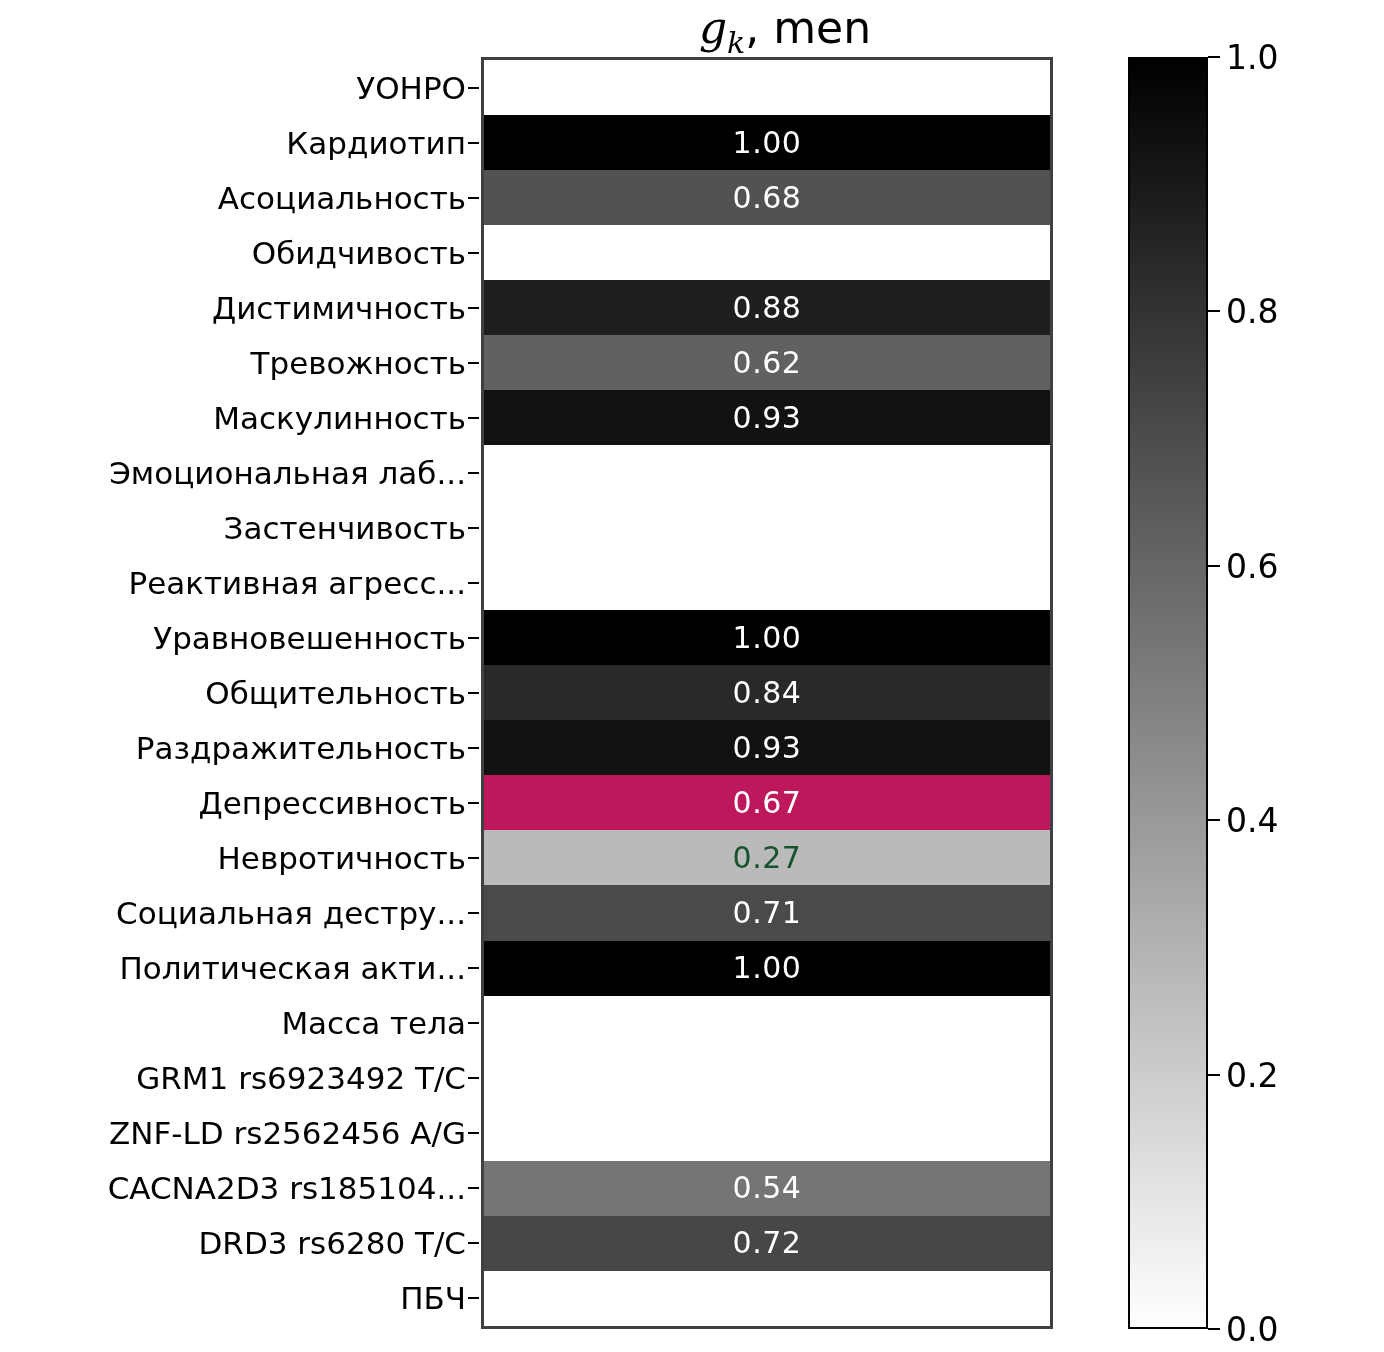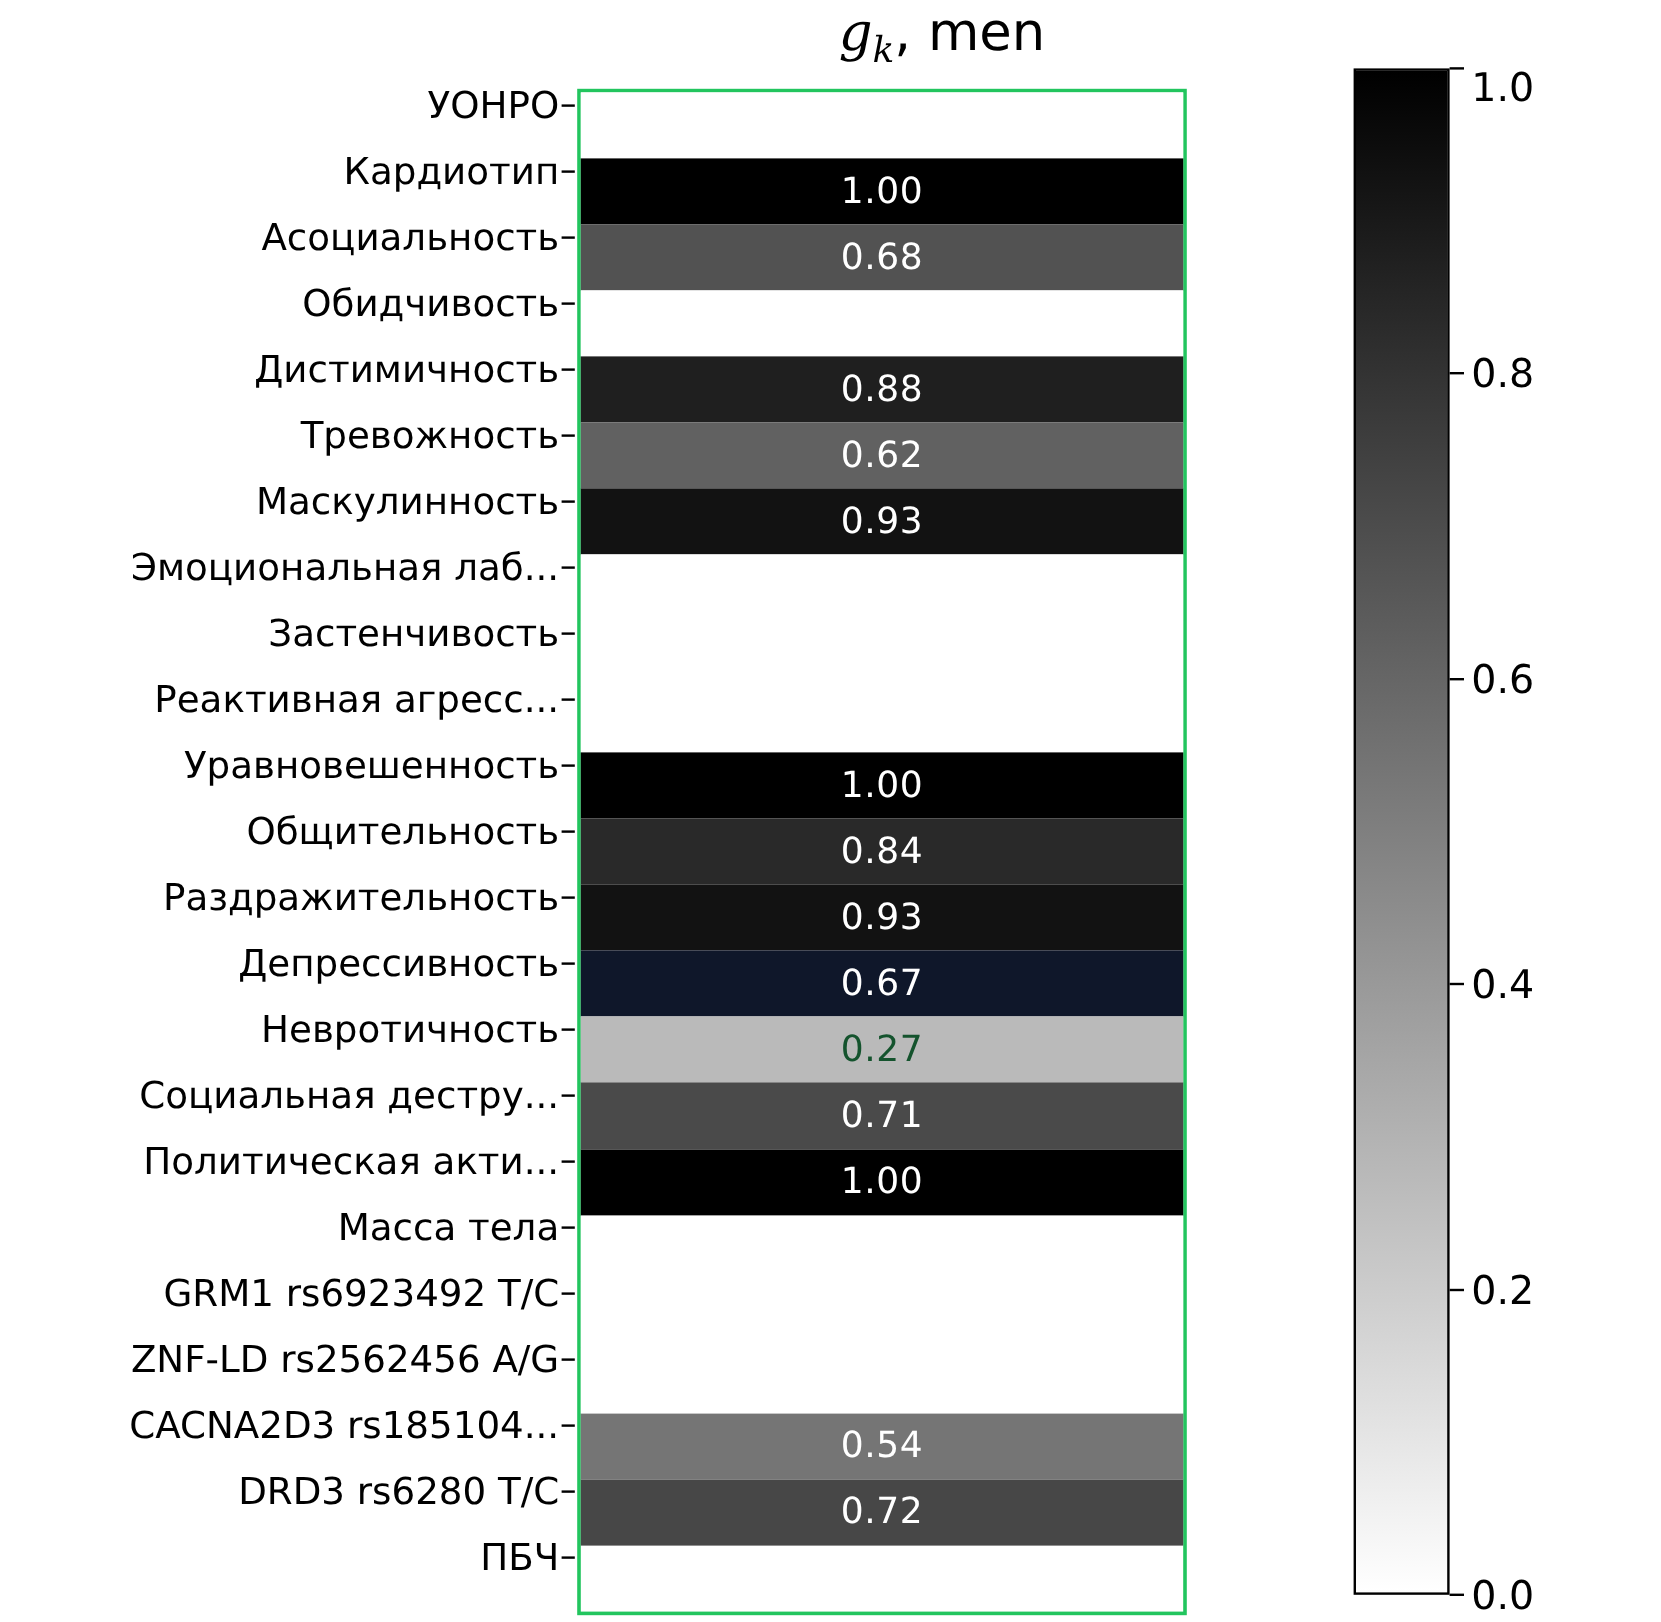--- a/index.html
+++ b/index.html
@@ -37,24 +37,24 @@
   #chart-title .sub {
     font-style: italic;
     font-family: "DejaVu Serif", serif;
     font-size: 30px;
     vertical-align: sub;
   }
   
   #heatmap-axes {
     position: absolute;
     left: 481px;
-    top: 74px;
-    width: 508px;
+    top: 57px;
+    width: 572px;
     height: 1272px;
-    border: 3px solid #22c55e;
+    border: 3px solid #404040;
     box-sizing: border-box;
     background: #ffffff;
   }
   .hm-row {
     position: relative;
     width: 100%;
     box-sizing: border-box;
     display: flex;
     align-items: center;
     justify-content: center;
@@ -188,21 +188,21 @@
       </div>
       <div class="hm-row" style="height: 55.0435px; background: rgb(0, 0, 0);">
         <span class="hm-cell-value" style="color: rgb(255, 255, 255);">1.00</span>
       </div>
       <div class="hm-row" style="height: 55.0435px; background: rgb(41, 41, 41);">
         <span class="hm-cell-value" style="color: rgb(255, 255, 255);">0.84</span>
       </div>
       <div class="hm-row" style="height: 55.0435px; background: rgb(18, 18, 18);">
         <span class="hm-cell-value" style="color: rgb(255, 255, 255);">0.93</span>
       </div>
-      <div class="hm-row" style="height: 55.0435px; background: #0f172a;">
+      <div class="hm-row" style="height: 55.0435px; background: #be185d;">
         <span class="hm-cell-value" style="color: rgb(255, 255, 255);">0.67</span>
       </div>
       <div class="hm-row" style="height: 55.0435px; background: rgb(186, 186, 186);">
         <span class="hm-cell-value" style="color: #14532d;">0.27</span>
       </div>
       <div class="hm-row" style="height: 55.0435px; background: rgb(74, 74, 74);">
         <span class="hm-cell-value" style="color: rgb(255, 255, 255);">0.71</span>
       </div>
       <div class="hm-row" style="height: 55.0435px; background: rgb(0, 0, 0);">
         <span class="hm-cell-value" style="color: rgb(255, 255, 255);">1.00</span>
@@ -254,14 +254,14 @@
     <div class="cb-label" style="top: 1329px;">0.0</div>
     <div class="cb-tick" style="top: 1074.6px;"></div>
     <div class="cb-label" style="top: 1074.6px;">0.2</div>
     <div class="cb-tick" style="top: 820.2px;"></div>
     <div class="cb-label" style="top: 820.2px;">0.4</div>
     <div class="cb-tick" style="top: 565.8px;"></div>
     <div class="cb-label" style="top: 565.8px;">0.6</div>
     <div class="cb-tick" style="top: 311.4px;"></div>
     <div class="cb-label" style="top: 311.4px;">0.8</div>
     <div class="cb-tick" style="top: 57px;"></div>
-    <div class="cb-label" style="top: 57px; margin-top: 16px;">1.0</div>
+    <div class="cb-label" style="top: 57px;">1.0</div>
   </div>
 
 </body></html>

